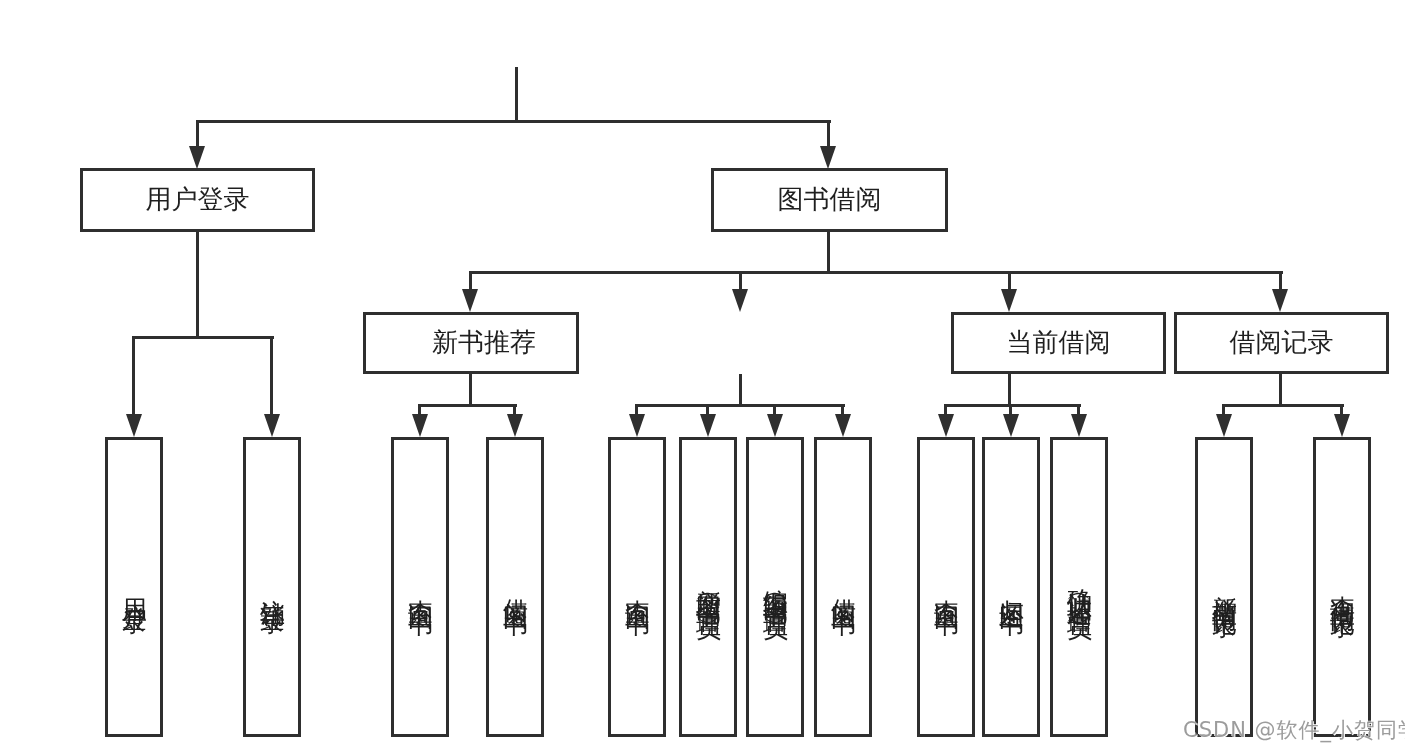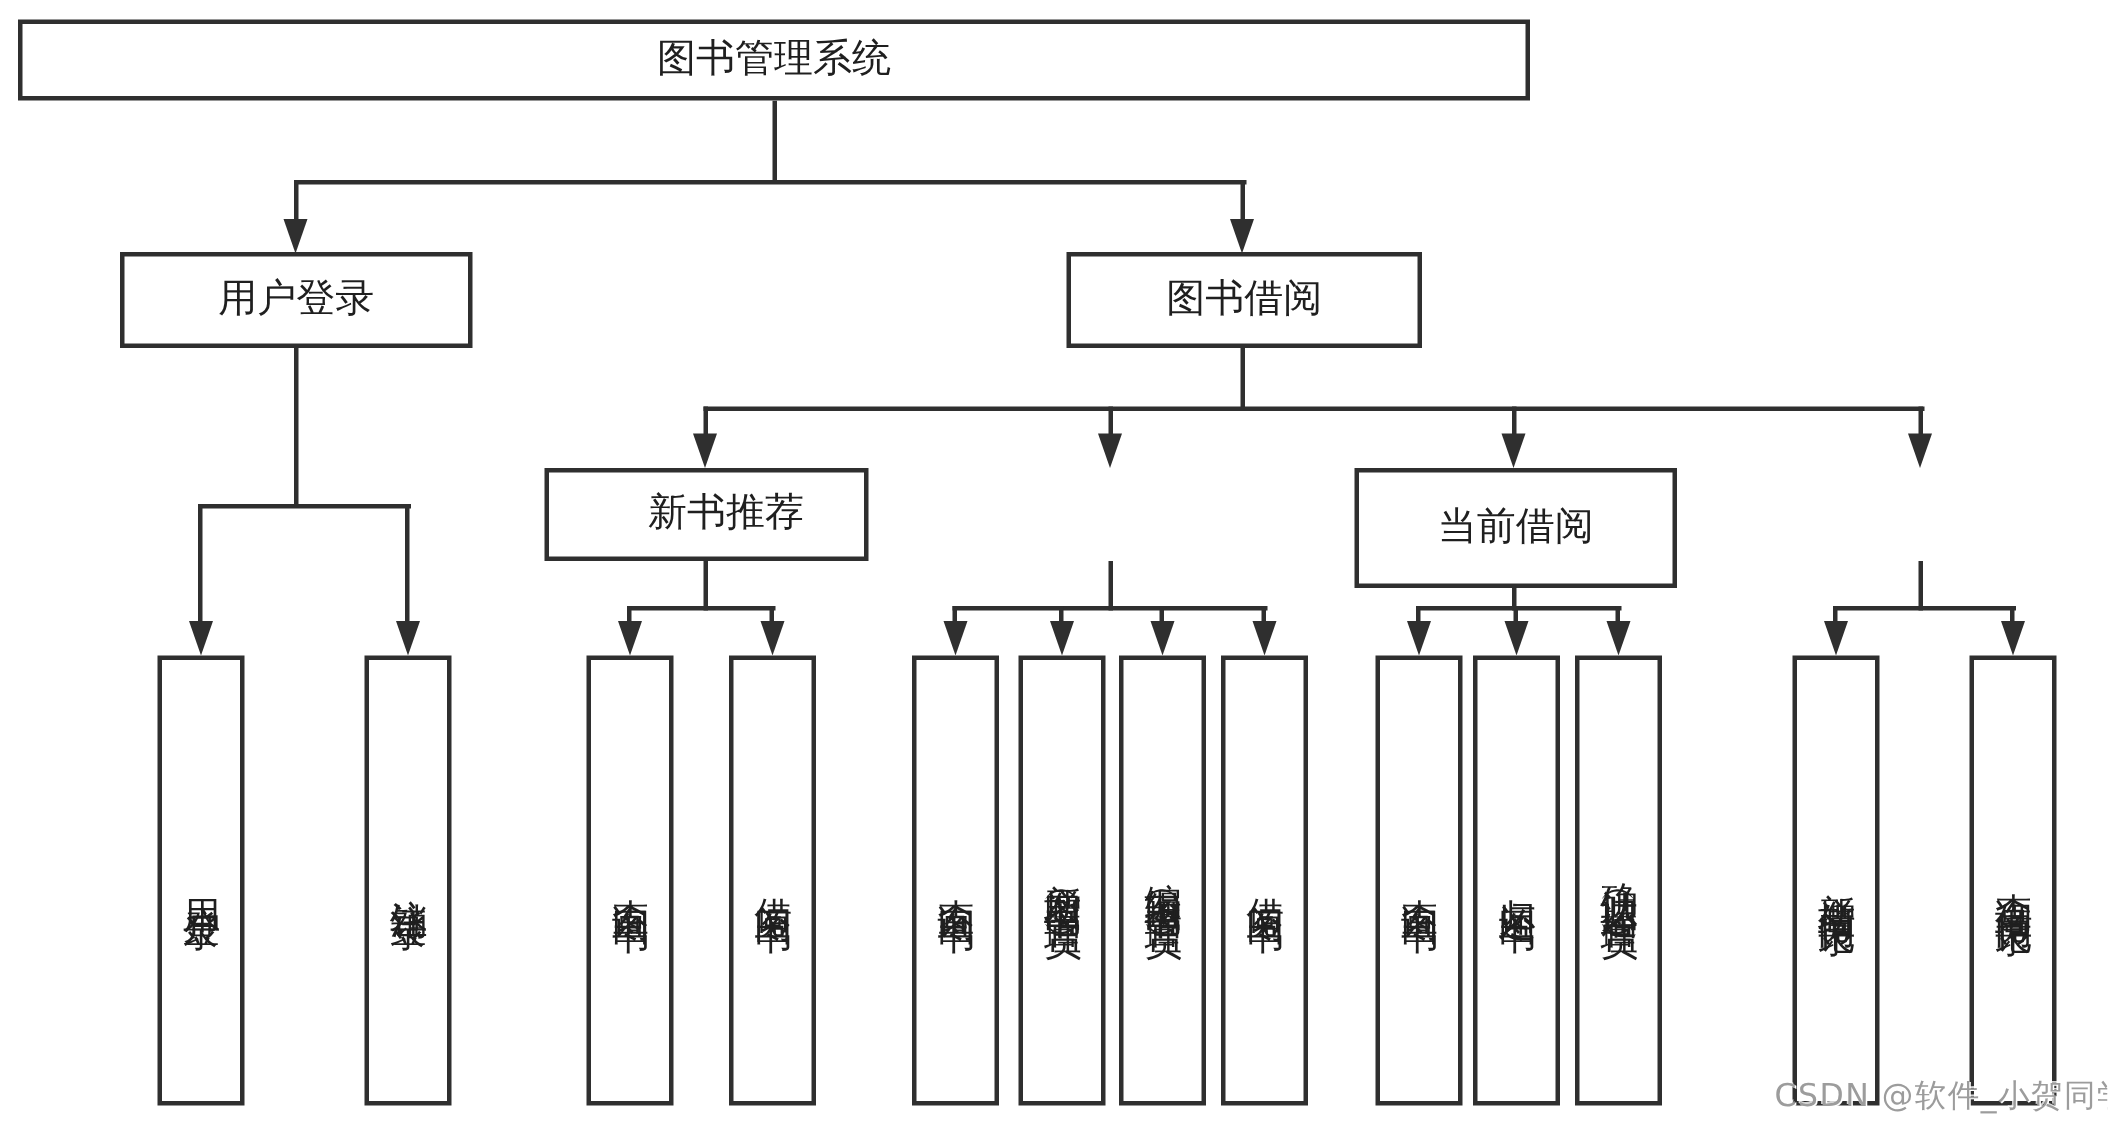--- a/index.html
+++ b/index.html
@@ -55,23 +55,20 @@
     text-shadow:1px 1px 0 #ffffff,-1px -1px 0 rgba(255,255,255,.8);
     white-space:nowrap;
     z-index:5;
   }
 </style>
 </head>
 <body>
 
 <div id="canvas">
 
-  <div class="box" style="left:12px;top:13px;width:1008px;height:54px;">
-    <span class="label">图书管理系统</span>
-  </div>
 
   <div class="vline" style="left:515px;top:67px;height:53px;"></div>
   <div class="hline" style="left:196px;top:120px;width:635px;"></div>
   <div class="vline" style="left:196px;top:120px;height:30px;"></div>
   <div class="arrow" style="left:189px;top:146px;"></div>
   <div class="vline" style="left:827px;top:120px;height:30px;"></div>
   <div class="arrow" style="left:820px;top:146px;"></div>
 
   <div class="box" style="left:80px;top:168px;width:235px;height:64px;">
     <span class="label">用户登录</span>
@@ -94,22 +91,25 @@
   <div class="vline" style="left:739px;top:271px;height:22px;"></div>
   <div class="arrow" style="left:732px;top:289px;"></div>
   <div class="vline" style="left:1008px;top:271px;height:22px;"></div>
   <div class="arrow" style="left:1001px;top:289px;"></div>
   <div class="vline" style="left:1279px;top:271px;height:22px;"></div>
   <div class="arrow" style="left:1272px;top:289px;"></div>
 
   <div class="box" style="left:363px;top:312px;width:216px;height:62px;padding-left:26px;">
     <span class="label">新书推荐</span>
   </div>
-  <div class="box" style="left:903px;top:312px;width:215px;height:80px;">
+  <div class="box" style="left:951px;top:312px;width:215px;height:62px;">
     <span class="label">当前借阅</span>
+  </div>
+  <div class="box" style="left:1174px;top:312px;width:215px;height:62px;">
+    <span class="label">借阅记录</span>
   </div>
 
   <div class="vline" style="left:469px;top:374px;height:33px;"></div>
   <div class="hline" style="left:418px;top:404px;width:99px;"></div>
   <div class="vline" style="left:418px;top:404px;height:13px;"></div>
   <div class="arrow" style="left:412px;top:414px;"></div>
   <div class="vline" style="left:513px;top:404px;height:13px;"></div>
   <div class="arrow" style="left:507px;top:414px;"></div>
 
   <div class="vline" style="left:739px;top:374px;height:33px;"></div>

